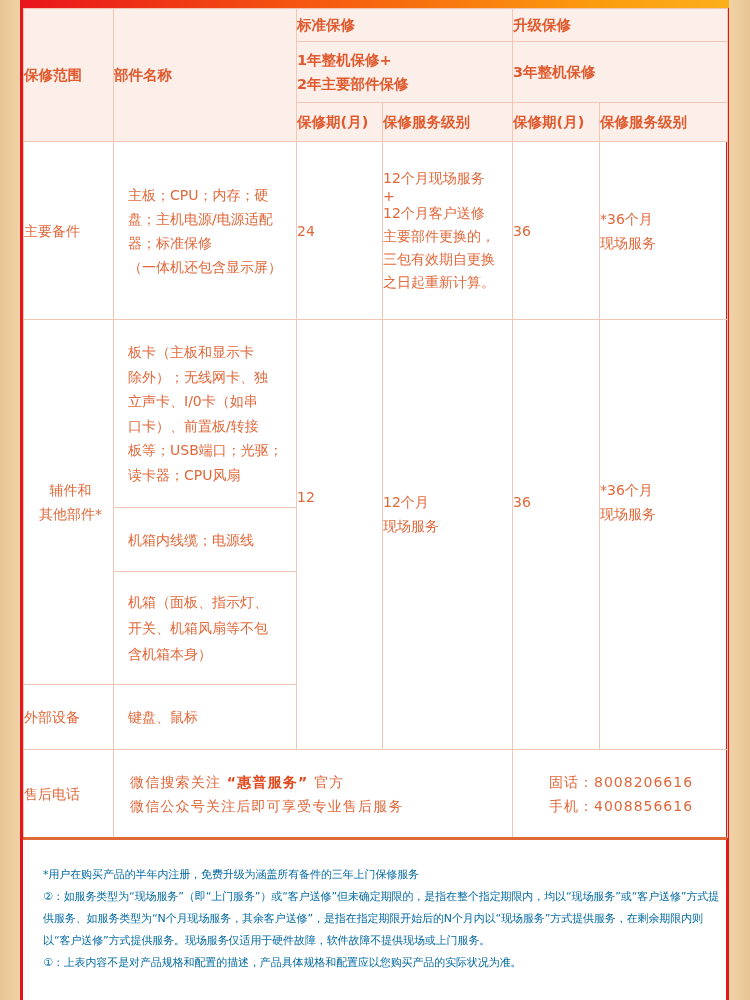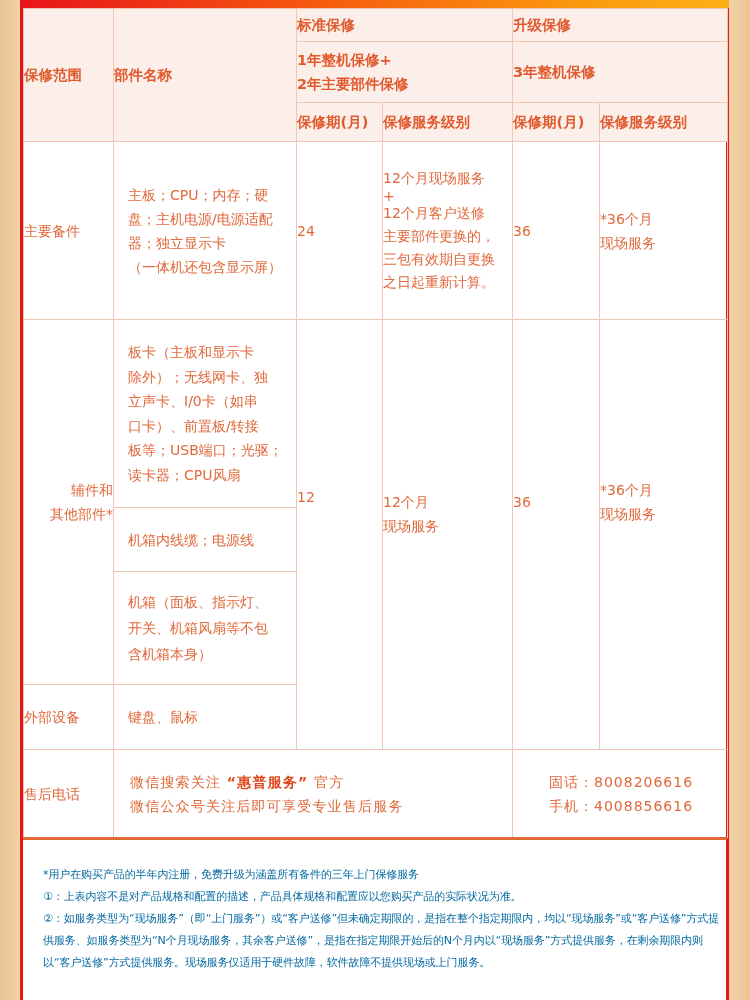--- a/index.html
+++ b/index.html
@@ -53,41 +53,41 @@
     <td class="h">保修服务级别</td>
     <td class="h">保修期(月)</td>
     <td class="h">保修服务级别</td>
   </tr>
 
   <tr style="height:178px">
     <td>主要备件</td>
     <td class="left">
       <div>主板；CPU；内存；硬</div>
       <div>盘；主机电源/电源适配</div>
-      <div>器；独立显示卡</div>
+      <div>器；标准保修</div>
       <div>（一体机还包含显示屏）</div>
     </td>
     <td>24</td>
     <td style="line-height:23px">
       <div>12个月现场服务</div>
       <div style="line-height:12px">+</div>
       <div>12个月客户送修</div>
       <div>主要部件更换的，</div>
       <div>三包有效期自更换</div>
       <div>之日起重新计算。</div>
     </td>
     <td>36</td>
     <td>
       <div>*36个月</div>
       <div>现场服务</div>
     </td>
   </tr>
 
   <tr style="height:188px">
-    <td rowspan="3" style="text-align:right;padding-left:4px;">
+    <td rowspan="3" style="text-align:center;padding-left:4px;">
       <div>辅件和</div>
       <div>其他部件*</div>
     </td>
     <td class="left" style="line-height:24.5px">
       <div>板卡（主板和显示卡</div>
       <div>除外）；无线网卡、独</div>
       <div>立声卡、I/0卡（如串</div>
       <div>口卡）、前置板/转接</div>
       <div>板等；USB端口；光驱；</div>
       <div>读卡器；CPU风扇</div>
@@ -133,15 +133,15 @@
       <div>手机：4008856616</div>
     </td>
   </tr>
 </tbody>
   </table>
 
 <div class="bottom-line"></div>
 
 <div class="notes">
   <p>*用户在购买产品的半年内注册，免费升级为涵盖所有备件的三年上门保修服务</p>
+  <p>②：如服务类型为“现场服务”（即“上门服务”）或“客户送修”但未确定期限的，是指在整个指定期限内，均以“现场服务”或“客户送修”方式提供服务、如服务类型为“N个月现场服务，其余客户送修”，是指在指定期限开始后的N个月内以“现场服务”方式提供服务，在剩余期限内则以“客户送修”方式提供服务。现场服务仅适用于硬件故障，软件故障不提供现场或上门服务。</p>
   <p>①：上表内容不是对产品规格和配置的描述，产品具体规格和配置应以您购买产品的实际状况为准。</p>
-  <p>②：如服务类型为“现场服务”（即“上门服务”）或“客户送修”但未确定期限的，是指在整个指定期限内，均以“现场服务”或“客户送修”方式提供服务、如服务类型为“N个月现场服务，其余客户送修”，是指在指定期限开始后的N个月内以“现场服务”方式提供服务，在剩余期限内则以“客户送修”方式提供服务。现场服务仅适用于硬件故障，软件故障不提供现场或上门服务。</p>
 </div>
 
 </body></html>

